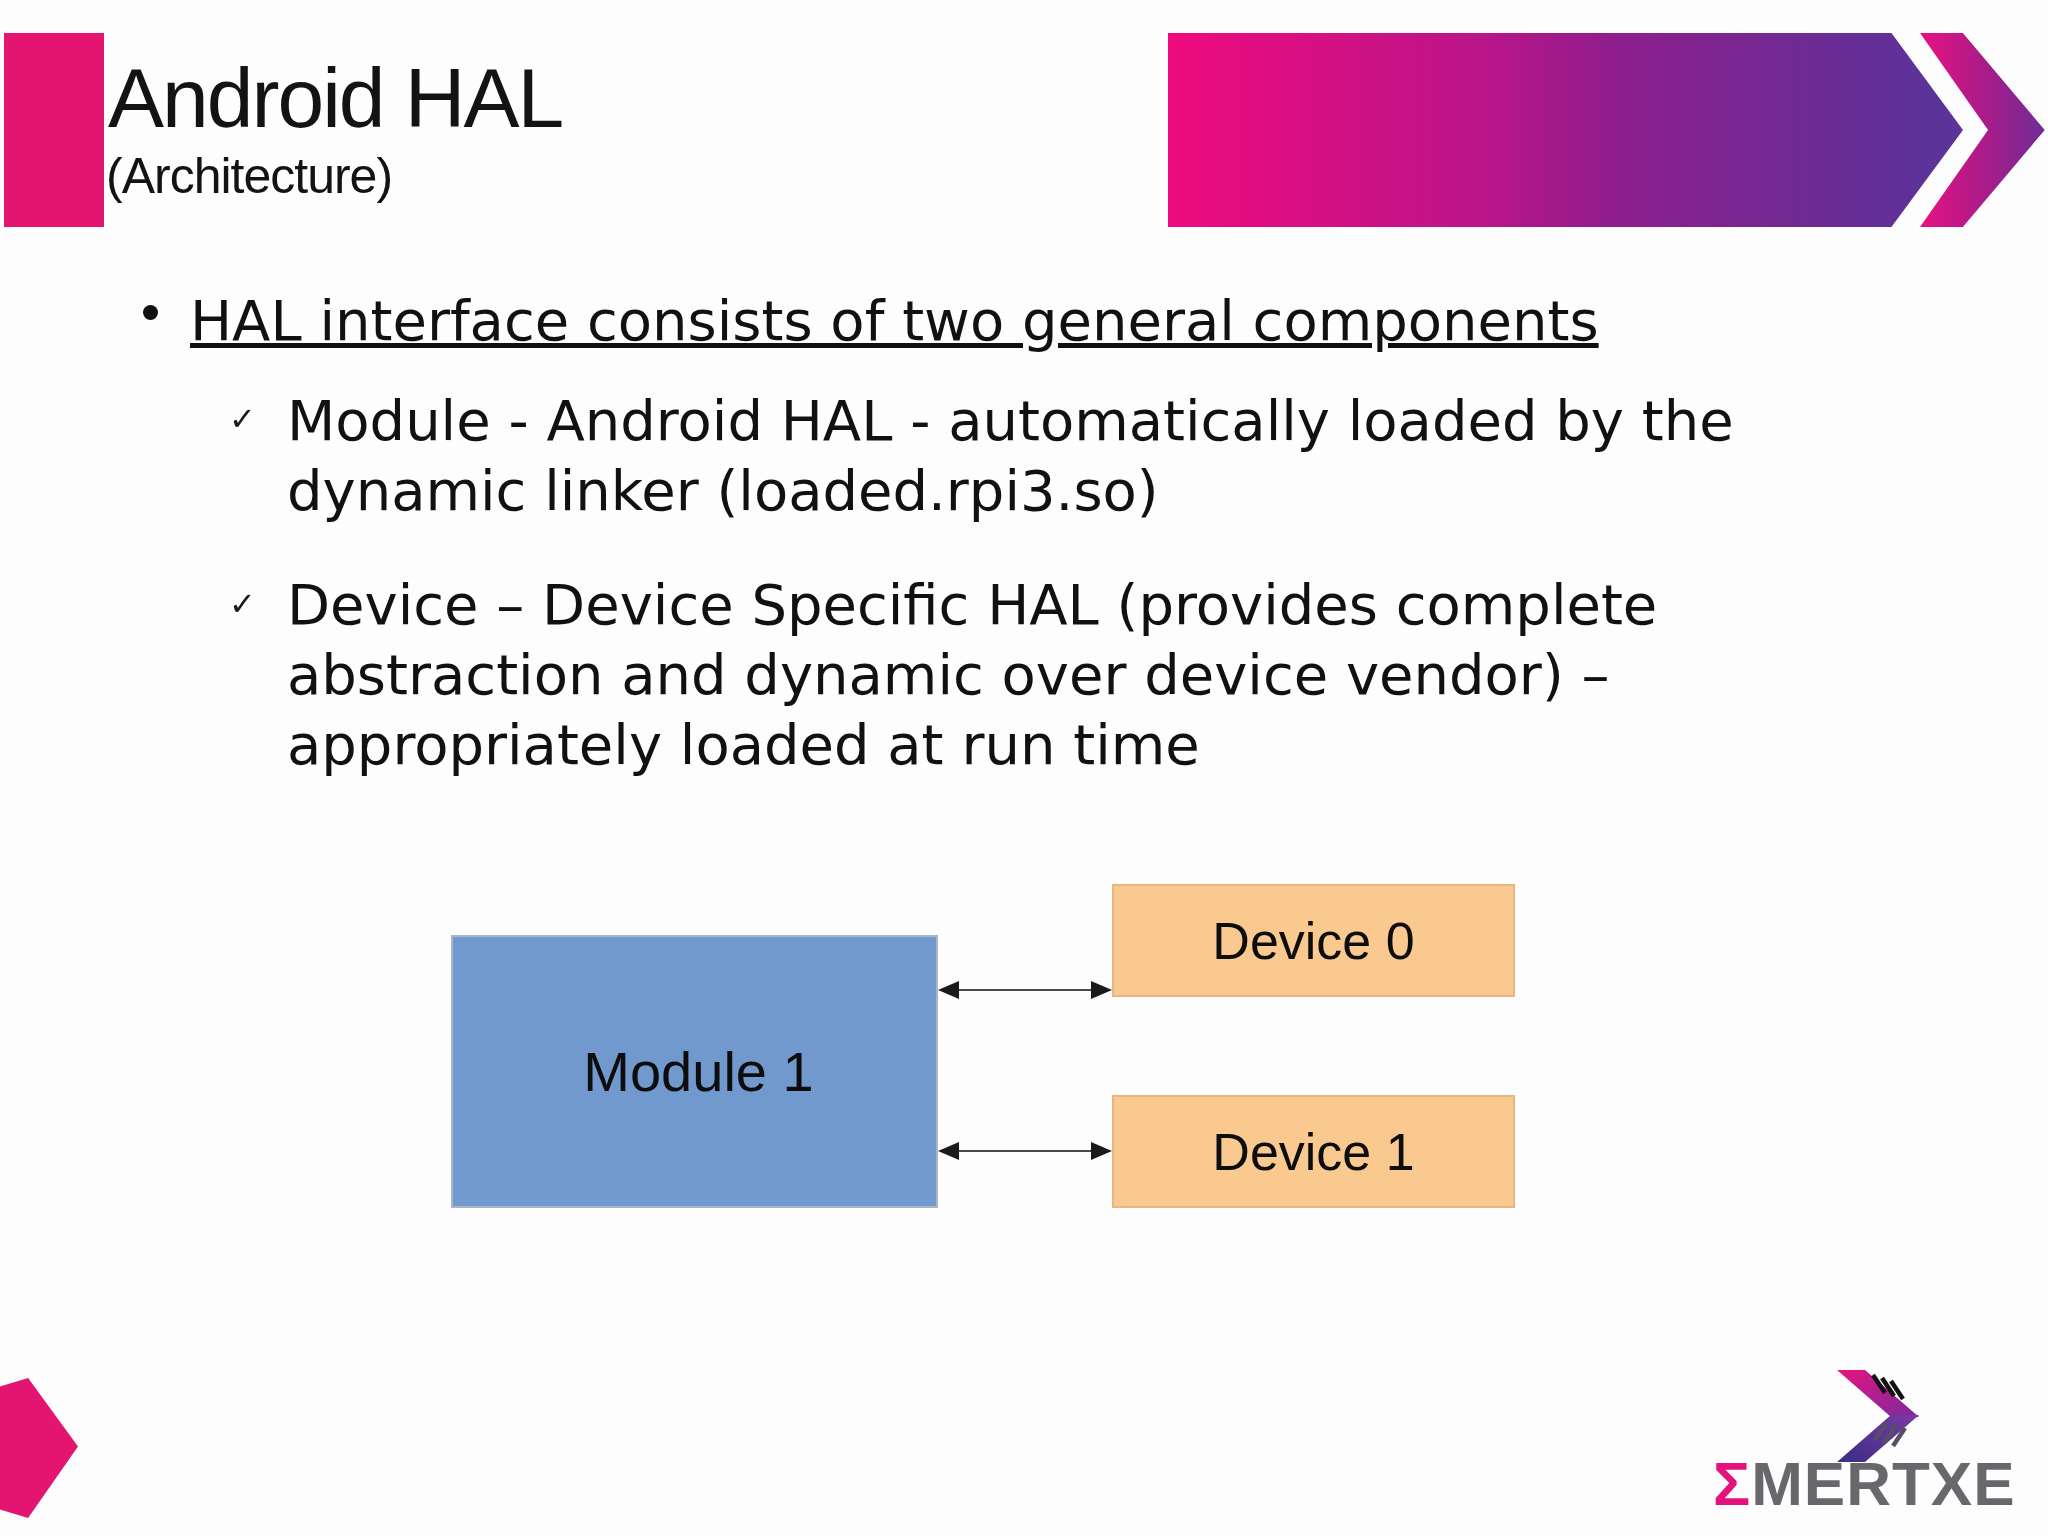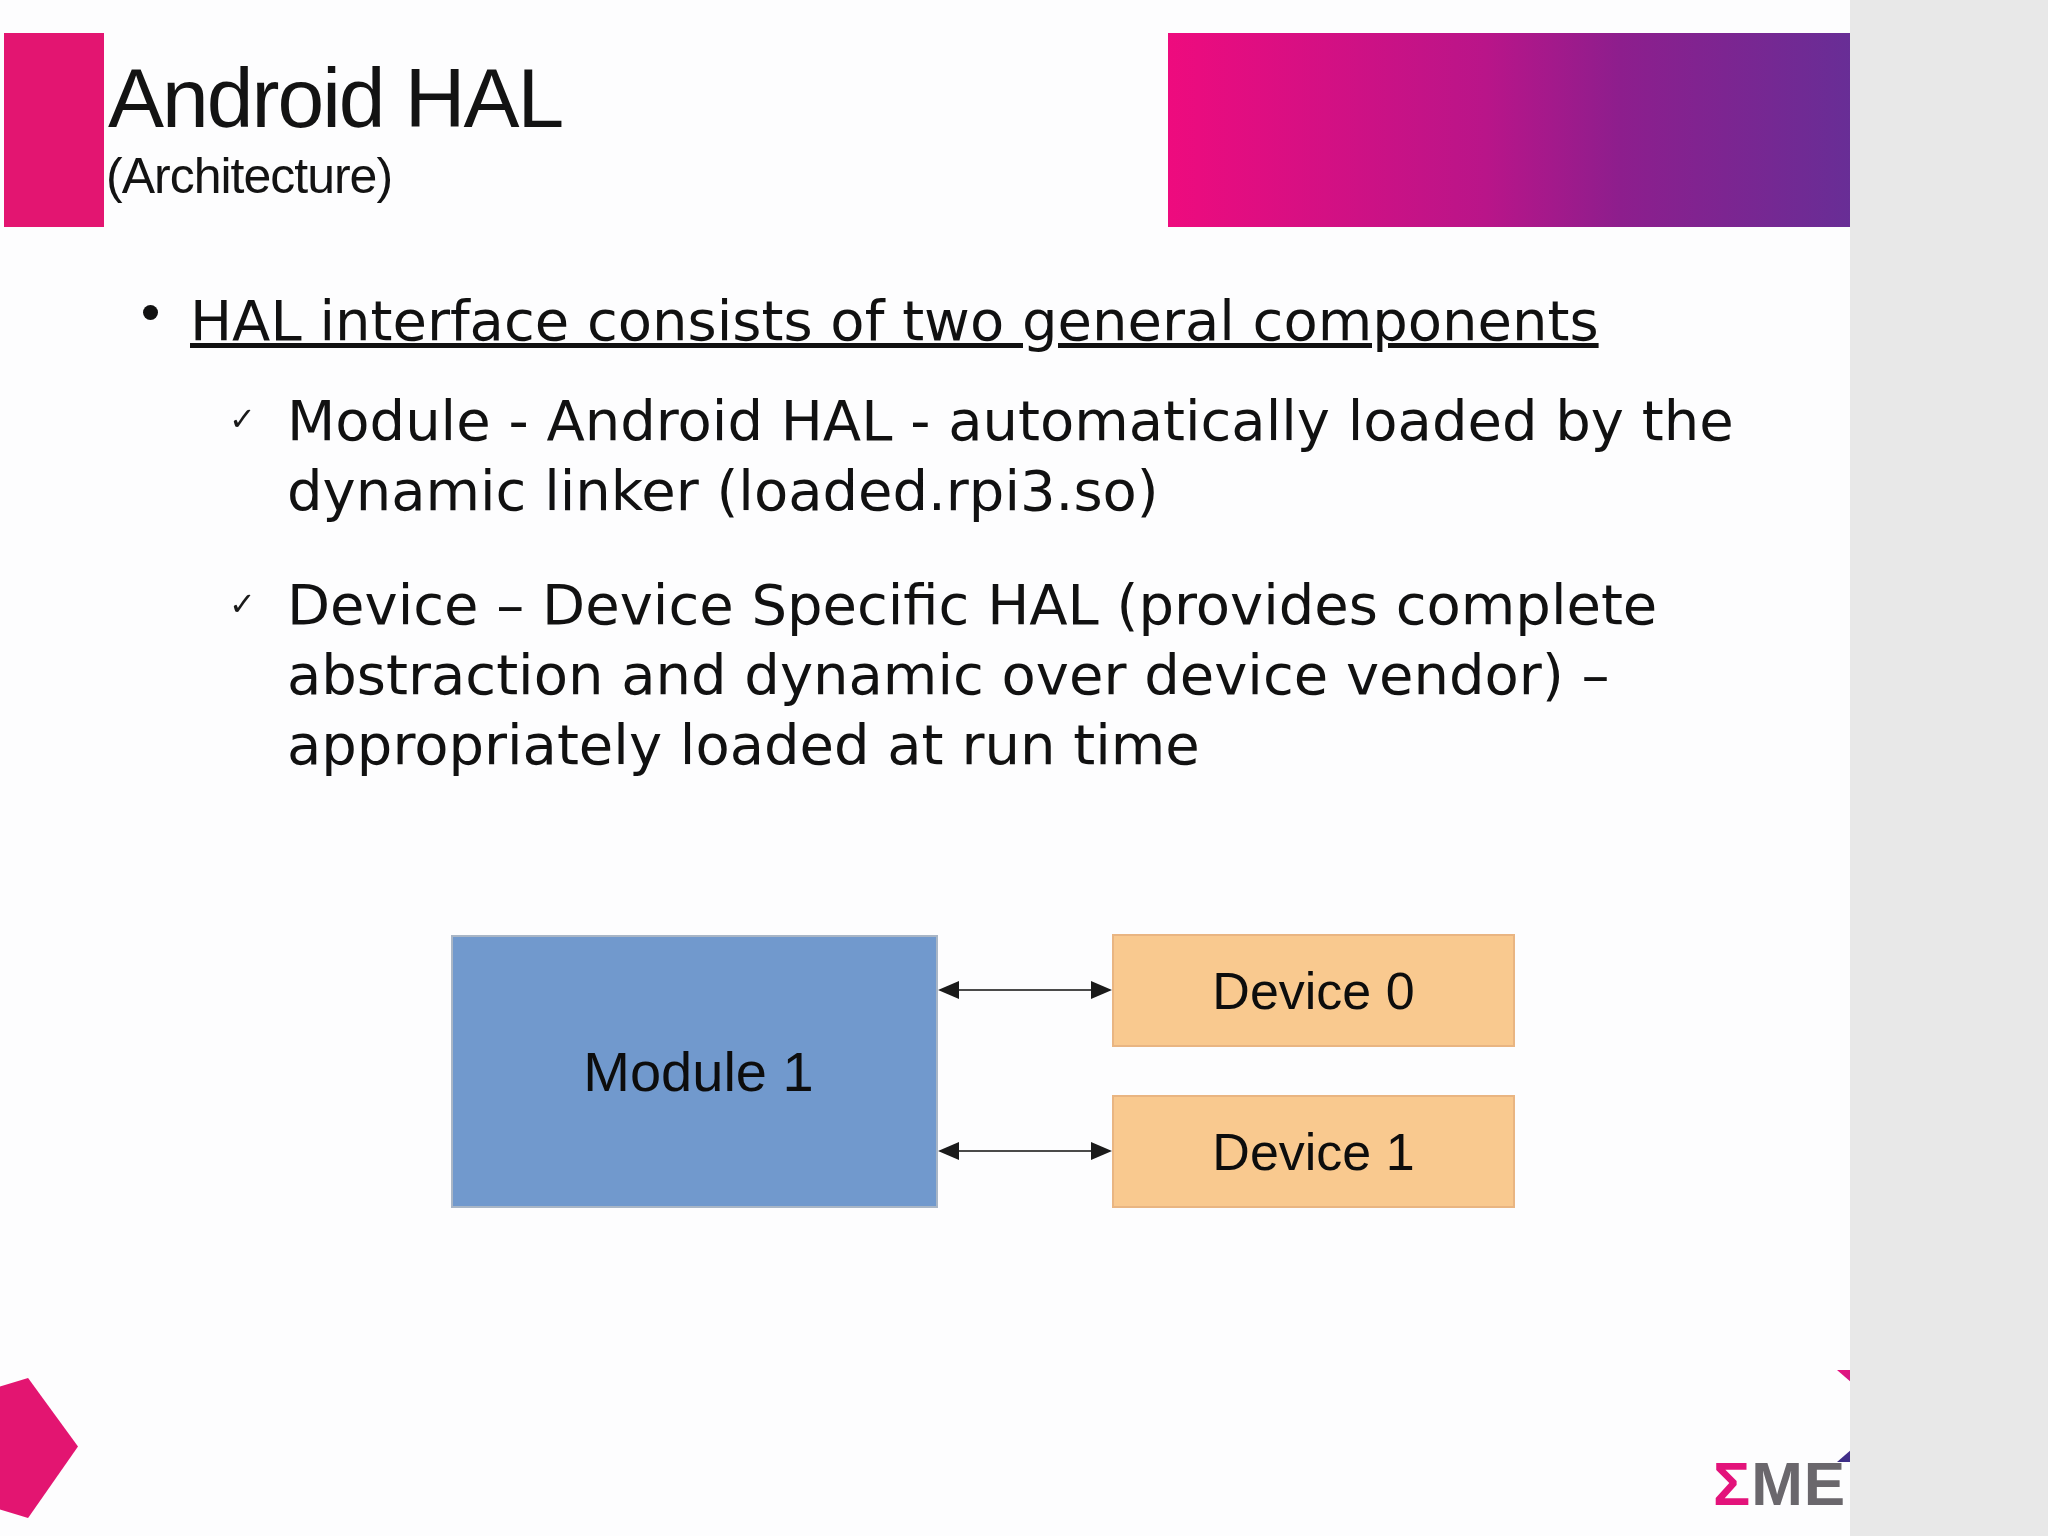--- a/index.html
+++ b/index.html
@@ -1,17 +1,17 @@
 <!DOCTYPE html>
 <html><head>
 <meta charset="utf-8">
 <style>
   html,body{margin:0;padding:0;background:#e8e8e8;}
   .slide{
-    position:relative;width:1850px;height:1536px;background:#fdfdfe;
+    position:relative;width:2048px;height:1536px;background:#fdfdfe;
     overflow:hidden;font-family:"Liberation Sans",sans-serif;color:#141414;
   }
   
   .accent-rect{position:absolute;left:4px;top:33px;width:100px;height:194px;background:#e31571;}
   .title{position:absolute;left:108px;top:52px;font-size:84px;line-height:92px;
          letter-spacing:-2px;color:#131313;white-space:nowrap;}
   .subtitle{position:absolute;left:106px;top:148px;font-size:50px;line-height:56px;
             letter-spacing:-1px;color:#131313;white-space:nowrap;}
   .banner{position:absolute;left:1168px;top:33px;width:795px;height:194px;
           background:linear-gradient(90deg,#ee0b7e 0%,#b91589 40%,#8d1e8d 57%,#5b3399 96%);
@@ -33,21 +33,21 @@
   .subtext2{top:570px;}
   .subtext div{white-space:nowrap;}
   
   .module-box{position:absolute;left:451px;top:935px;width:487px;height:273px;
         background:#7199cd;border:2px solid #a9b6c6;box-sizing:border-box;
         display:flex;align-items:center;justify-content:center;padding-left:8px;}
   .module-box span{font-size:56px;color:#0d0d0d;}
   .device-box{position:absolute;left:1112px;width:403px;height:113px;
         background:#f9c98f;border:2px solid #e9b582;box-sizing:border-box;
         display:flex;align-items:center;justify-content:center;}
-  .device0{top:934px;text-align:center;}
+  .device0{top:884px;text-align:center;}
   .device1{top:1095px;}
   .device-box span{font-size:52px;color:#0d0d0d;}
   .arrow{position:absolute;left:938px;width:174px;height:20px;display:flex;align-items:center;}
   .arrow1{top:980px;}
   .arrow2{top:1141px;}
   .arrow .head-left{width:0;height:0;border-top:9px solid transparent;border-bottom:9px solid transparent;
         border-right:21px solid #1a1a1a;}
   .arrow .head-right{width:0;height:0;border-top:9px solid transparent;border-bottom:9px solid transparent;
         border-left:21px solid #1a1a1a;}
   .arrow .shaft{flex:1;height:2px;background:#4a4a4a;}

